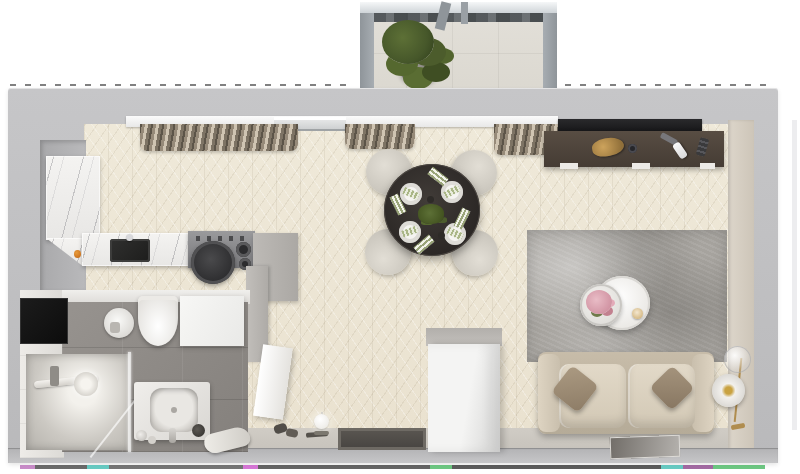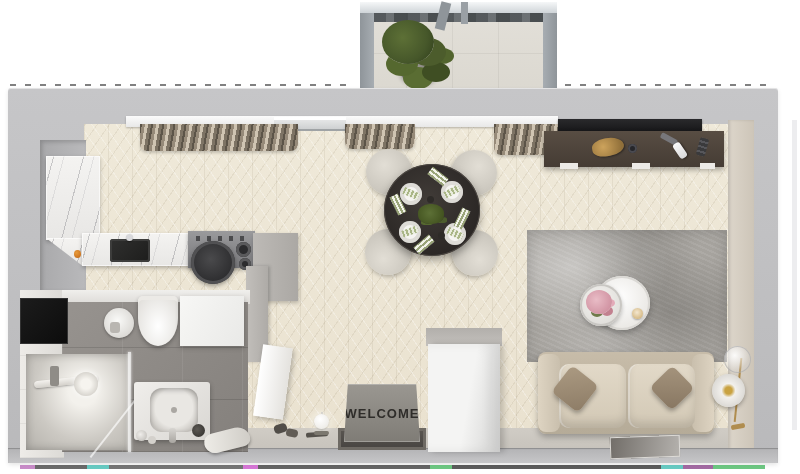--- a/index.html
+++ b/index.html
@@ -115,23 +115,20 @@
   <div class="abs" style="left:204px;top:430px;width:46px;height:20px;border-radius:10px 14px 8px 12px;background:linear-gradient(100deg,#efede8,#cfccc6);transform:rotate(-14deg);box-shadow:0 2px 3px rgba(0,0,0,.3);"></div>
 
   <div class="abs" style="left:258px;top:346px;width:30px;height:72px;background:linear-gradient(90deg,#ffffff,#e4e2de);transform:rotate(8deg);box-shadow:2px 2px 5px rgba(0,0,0,.25);"></div>
   <div class="abs" style="left:274px;top:424px;width:13px;height:9px;border-radius:4px;background:#514d48;transform:rotate(-18deg);"></div>
   <div class="abs" style="left:286px;top:429px;width:12px;height:8px;border-radius:4px;background:#615c55;transform:rotate(10deg);"></div>
   <div class="abs" style="left:306px;top:432px;width:22px;height:5px;border-radius:2px;background:#55514b;transform:rotate(-4deg);"></div>
   <div class="abs" style="left:321px;top:412px;width:2px;height:20px;background:#c9c6c0;"></div>
   <div class="abs" style="left:314px;top:414px;width:15px;height:15px;border-radius:50%;background:radial-gradient(circle at 40% 35%,#ffffff,#e8e6e0);box-shadow:0 0 8px rgba(255,255,250,.9), 0 1px 2px rgba(0,0,0,.25);"></div>
   <div class="abs" style="left:314px;top:431px;width:15px;height:4px;border-radius:2px;background:#7c786f;"></div>
   <div class="abs" style="left:338px;top:428px;width:88px;height:22px;background:linear-gradient(180deg,#5b5752,#464340);box-shadow:inset 0 0 0 3px #6e6a64;"></div>
-  <div class="abs txt-mat" style="left:344px;top:384px;width:76px;height:58px;clip-path:polygon(5% 0,95% 0,100% 100%,0 100%);background:linear-gradient(180deg,#9a9791,#7f7c76);box-shadow:inset 0 0 0 1px rgba(255,255,255,.25);">
-    <span>WELCOME</span>
-  </div>
 
   <div class="abs" style="left:426px;top:328px;width:76px;height:18px;background:linear-gradient(180deg,#b2afab,#c4c1bd);"></div>
   <div class="abs" style="left:428px;top:344px;width:72px;height:108px;background:linear-gradient(100deg,#f4f4f3 0 55%,#e2e2e1 80%,#d6d6d5);box-shadow:4px 0 6px rgba(0,0,0,.18), inset -10px 0 12px rgba(0,0,0,.06);"></div>
 
   <div class="abs" style="left:558px;top:119px;width:144px;height:14px;background:linear-gradient(180deg,#2a2a2c,#141416);box-shadow:0 1px 2px rgba(0,0,0,.4);"></div>
   <div class="abs" style="left:544px;top:131px;width:180px;height:36px;background:linear-gradient(180deg,#584d43,#453c34);box-shadow:0 3px 5px rgba(0,0,0,.3);"></div>
   <div class="abs" style="left:560px;top:163px;width:18px;height:6px;background:#eceae6;"></div>
   <div class="abs" style="left:632px;top:163px;width:18px;height:6px;background:#eceae6;"></div>
   <div class="abs" style="left:700px;top:163px;width:15px;height:6px;background:#eceae6;"></div>
   <div class="abs" style="left:592px;top:138px;width:32px;height:18px;border-radius:50% 60% 55% 50%;background:radial-gradient(circle at 35% 45%,#cda35c,#91703a 80%);transform:rotate(-10deg);box-shadow:1px 1px 2px rgba(0,0,0,.4);"></div>

